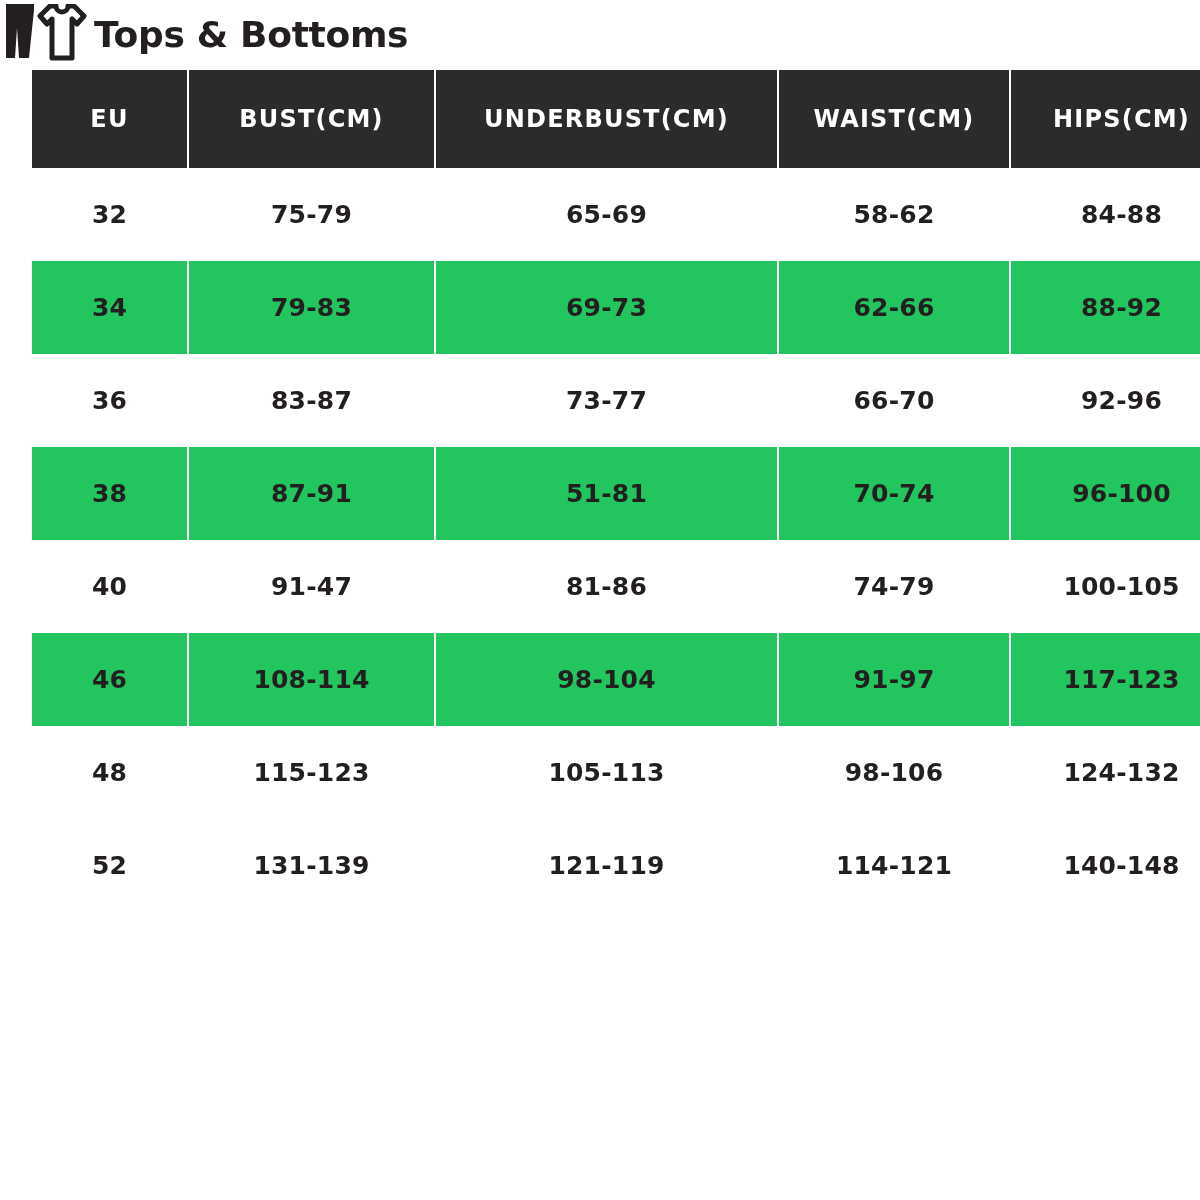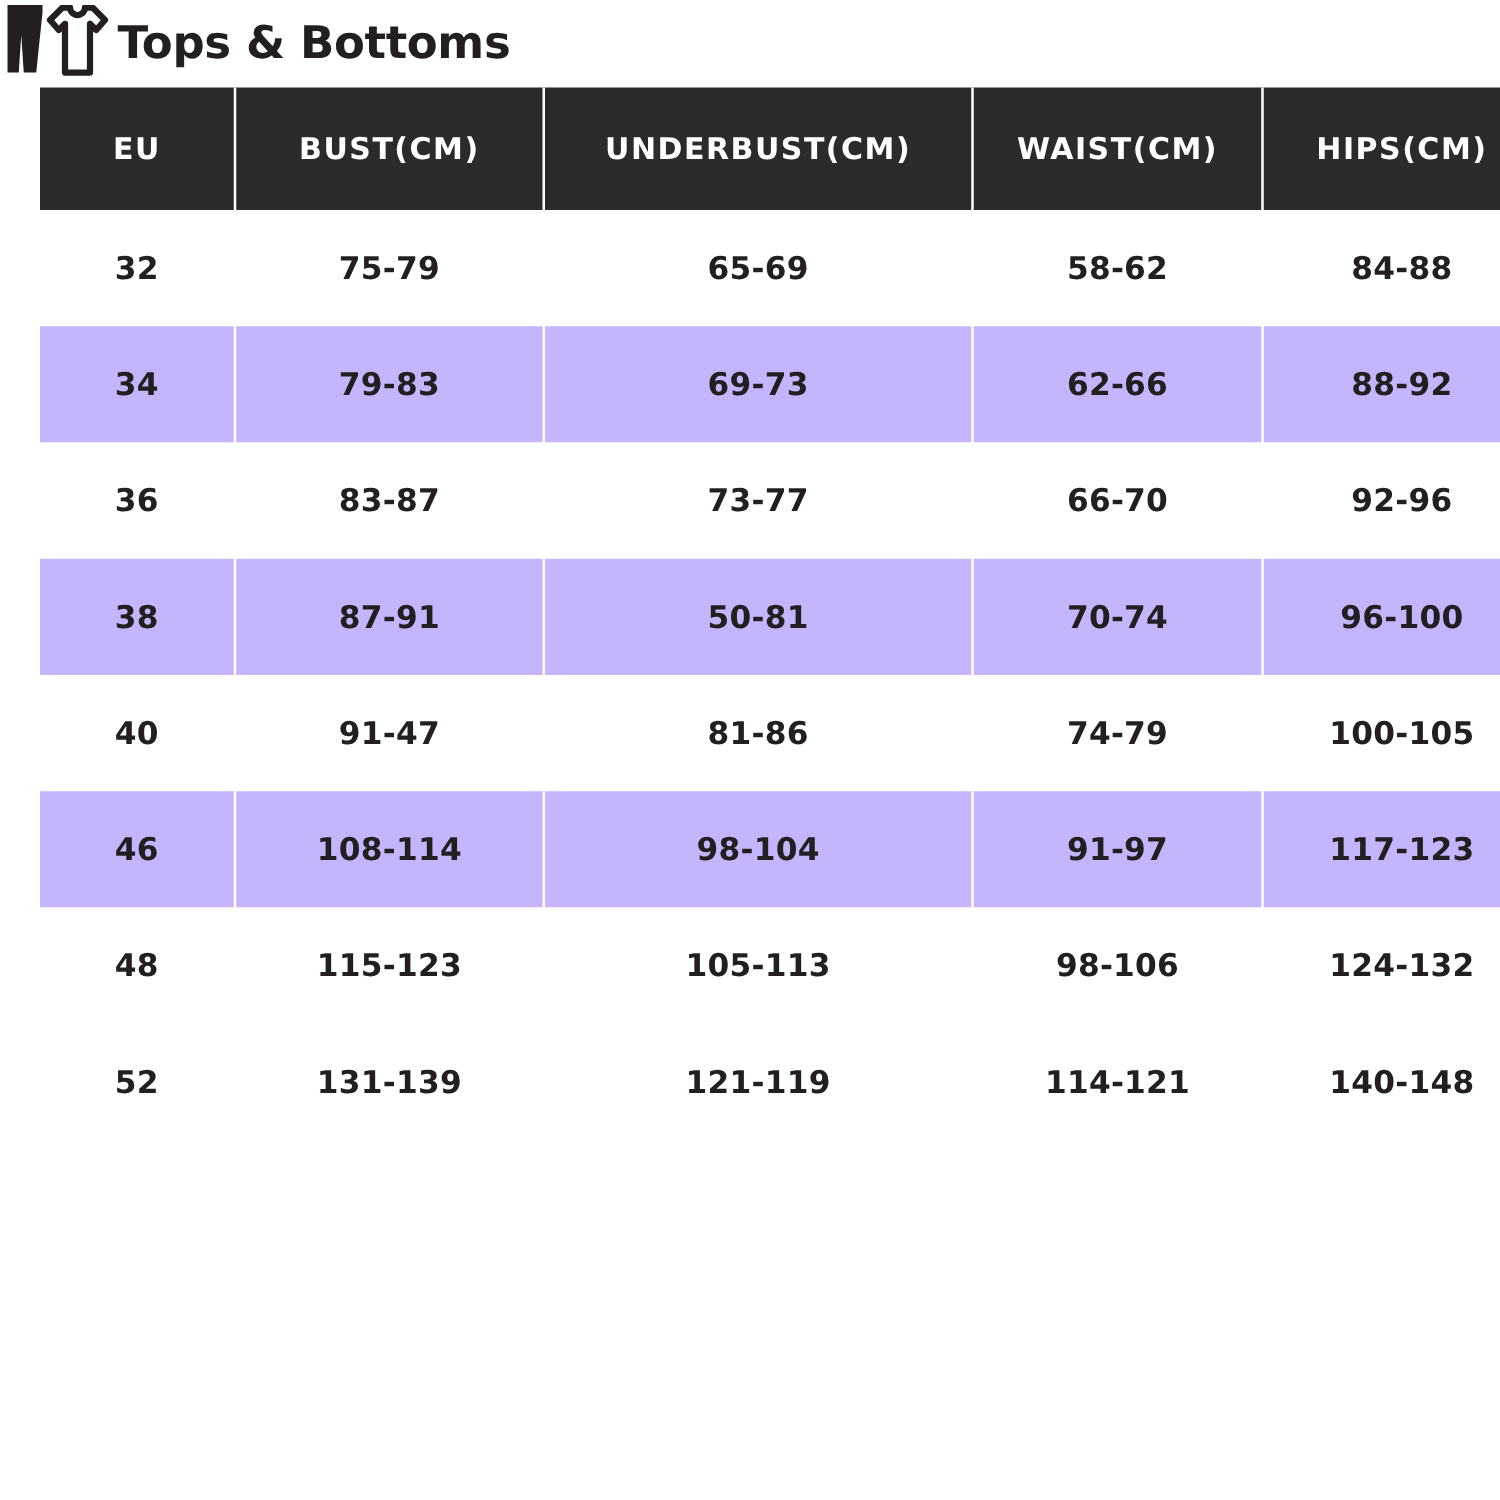--- a/index.html
+++ b/index.html
@@ -75,21 +75,21 @@
   tbody td {
     height: 91px;
     font-size: 25px;
     color: #231f20;
     letter-spacing: 0.2px;
   }
   tbody tr.row-odd td {
     background: #ffffff;
   }
   tbody tr.row-even td {
-    background: #c4b5fd;
+    background: #22c55e;
   }
   
   col.c-eu   { width: 156px; }
   col.c-bust { width: 247px; }
   col.c-ub   { width: 343px; }
   col.c-waist{ width: 232px; }
   col.c-hips { width: 222px; }
 </style>
 </head>
 <body>
@@ -143,21 +143,21 @@
       <tr class="row-odd">
         <td>36</td>
         <td>83-87</td>
         <td>73-77</td>
         <td>66-70</td>
         <td>92-96</td>
       </tr>
       <tr class="row-even">
         <td>38</td>
         <td>87-91</td>
-        <td>50-81</td>
+        <td>51-81</td>
         <td>70-74</td>
         <td>96-100</td>
       </tr>
       <tr class="row-odd">
         <td>40</td>
         <td>91-47</td>
         <td>81-86</td>
         <td>74-79</td>
         <td>100-105</td>
       </tr>

